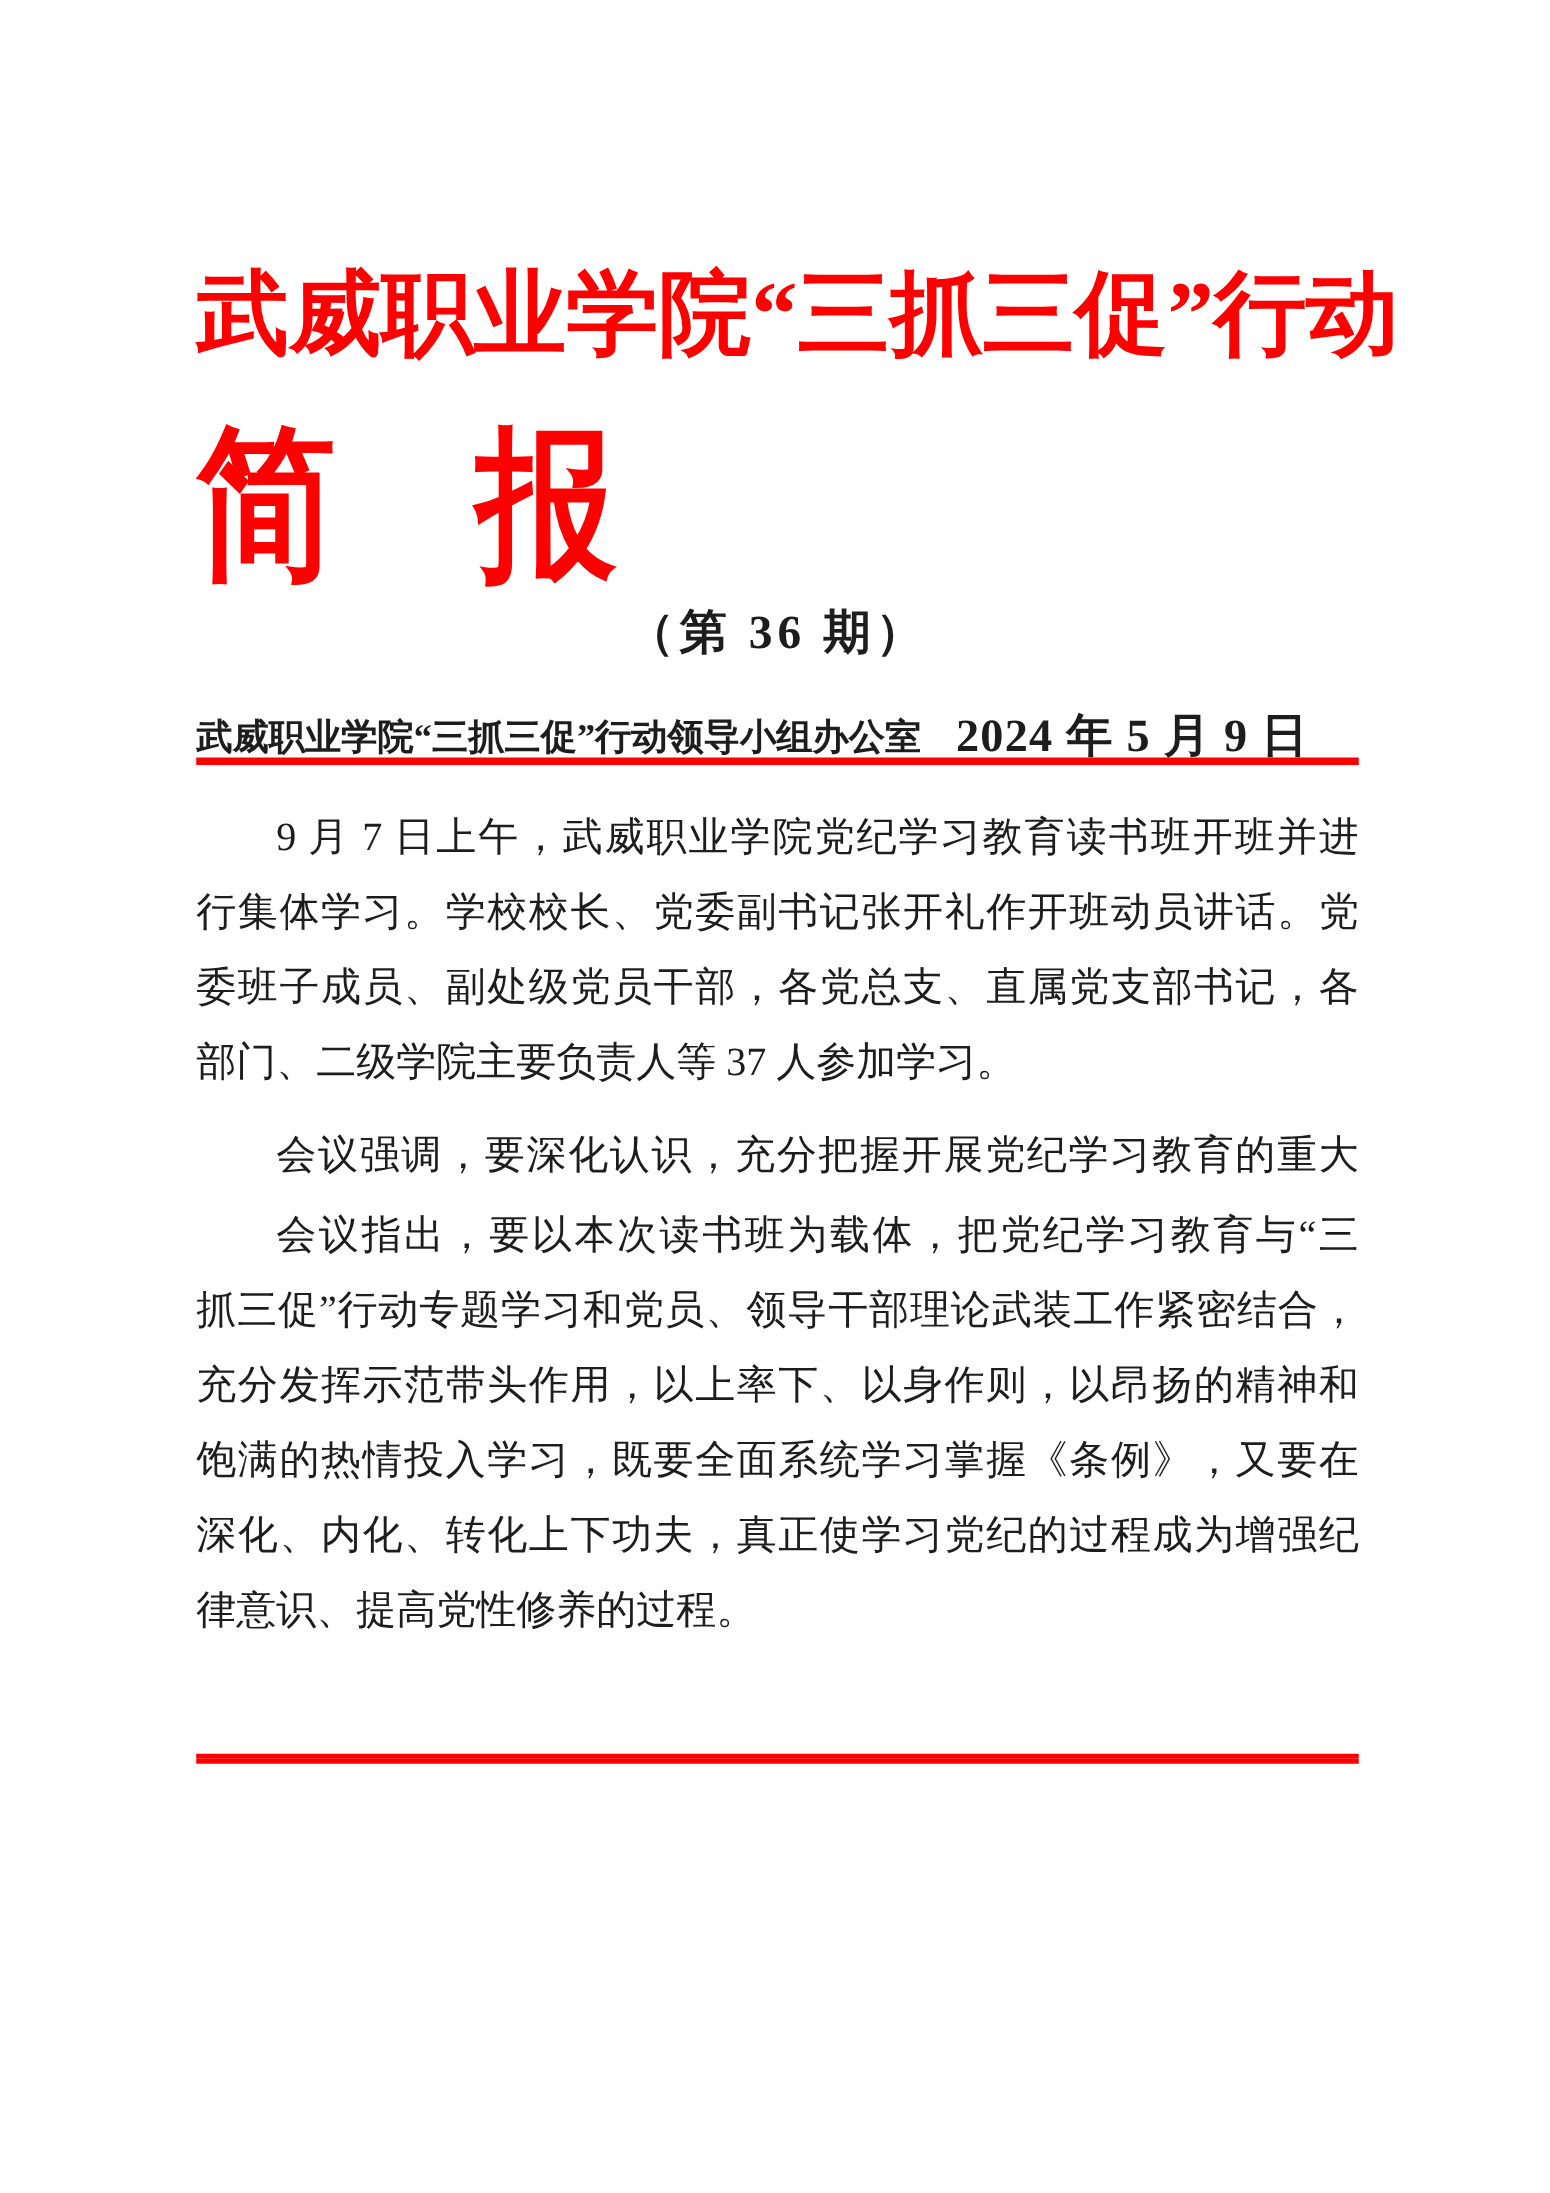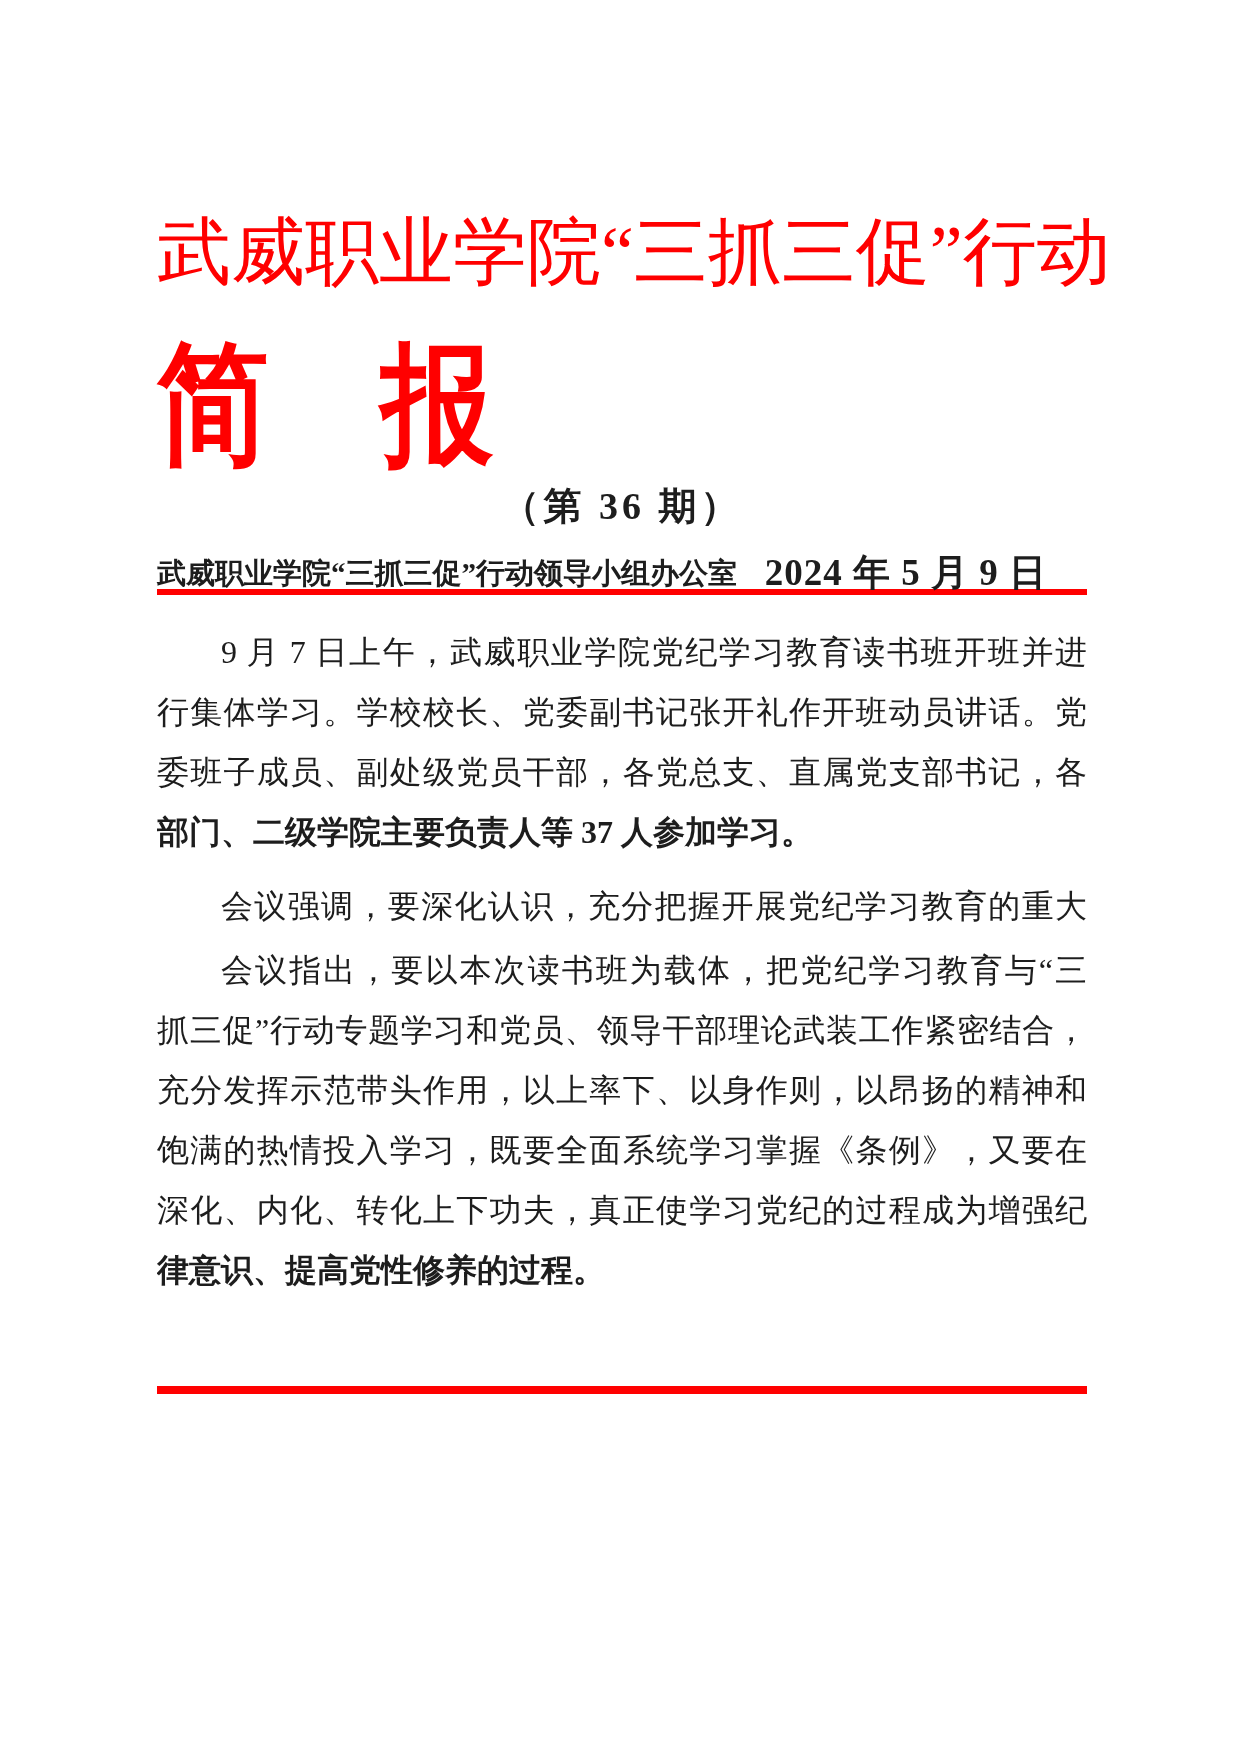--- a/index.html
+++ b/index.html
@@ -11,21 +11,21 @@
     height: 1754px;
     background: #ffffff;
     padding: 0 153px 0 157px;
     overflow: hidden;
   }
   
   .masthead-title {
     margin-top: 200px;
     line-height: 105px;
     font-size: 74px;
-    font-weight: normal;
+    font-weight: bold;
     text-align: right;
     color: var(--accent, #ff0000);
     letter-spacing: 0px;
     white-space: nowrap;
   }
   .masthead-subtitle {
     margin-top: 25px;
     line-height: 150px;
     font-size: 112px;
     font-weight: bold;
@@ -40,21 +40,21 @@
   }
   .issue-line {
     margin-top: 3px;
     line-height: 46px;
     font-size: 38px;
     font-weight: bold;
     text-align: center;
     letter-spacing: 4px;
   }
   .office-row {
-    margin-top: 22px;
+    margin-top: 39px;
     line-height: 44px;
     display: flex;
     justify-content: space-between;
     align-items: flex-start;
     padding-right: 40px;
     font-weight: bold;
   }
   .office-name { font-size: 29px; }
   .issue-date  { font-size: 37px; letter-spacing: 1px; }
   .masthead-rule {
@@ -78,21 +78,21 @@
   .para:nth-of-type(3) { margin-top: 4px; }
   .line {
     height: 60px;
     line-height: 60px;
     text-align: justify;
     text-align-last: justify;
     overflow: hidden;
     white-space: nowrap;
   }
   .line.first { text-indent: 2em; }
-  .line.end { text-align-last: left; font-weight: bold; }
+  .line.end { text-align-last: left; }
   
   .footer-rule {
     margin-top: 86px;
     height: 5px;
     border-top: 4px solid var(--accent, #ff0000);
     border-bottom: 4px solid var(--accent, #ff0000);
   }
 </style>
 </head>
 <body>

